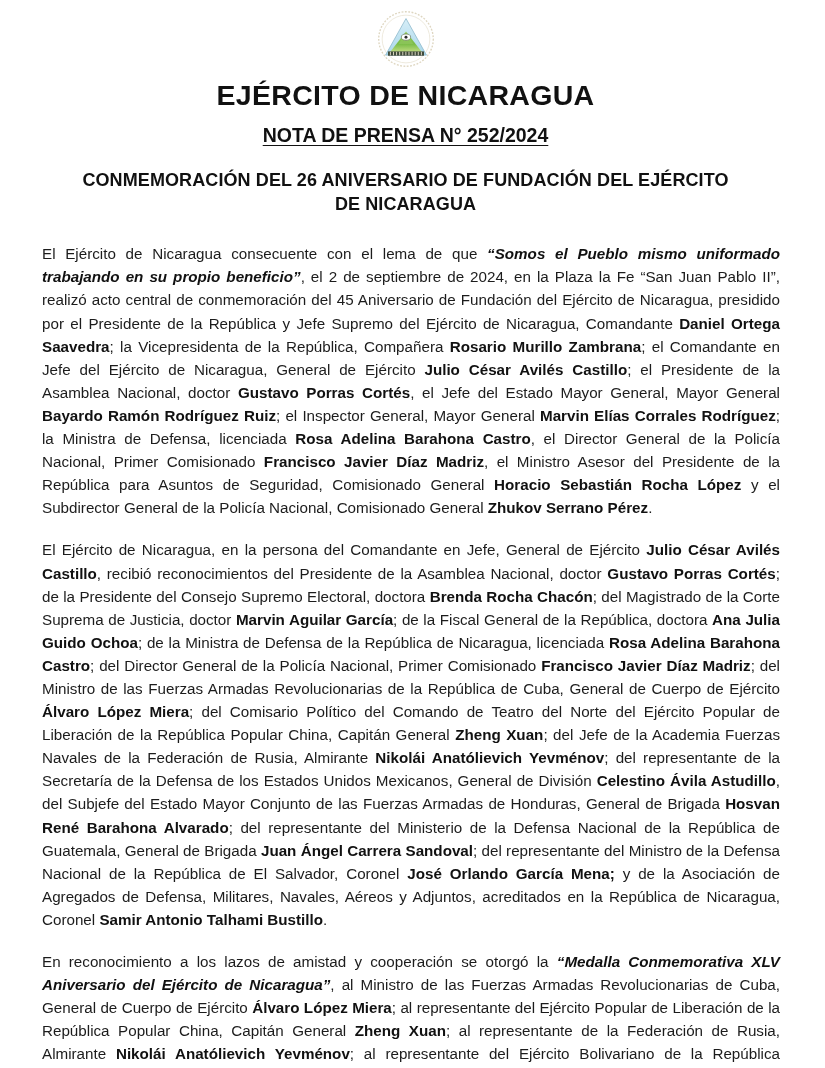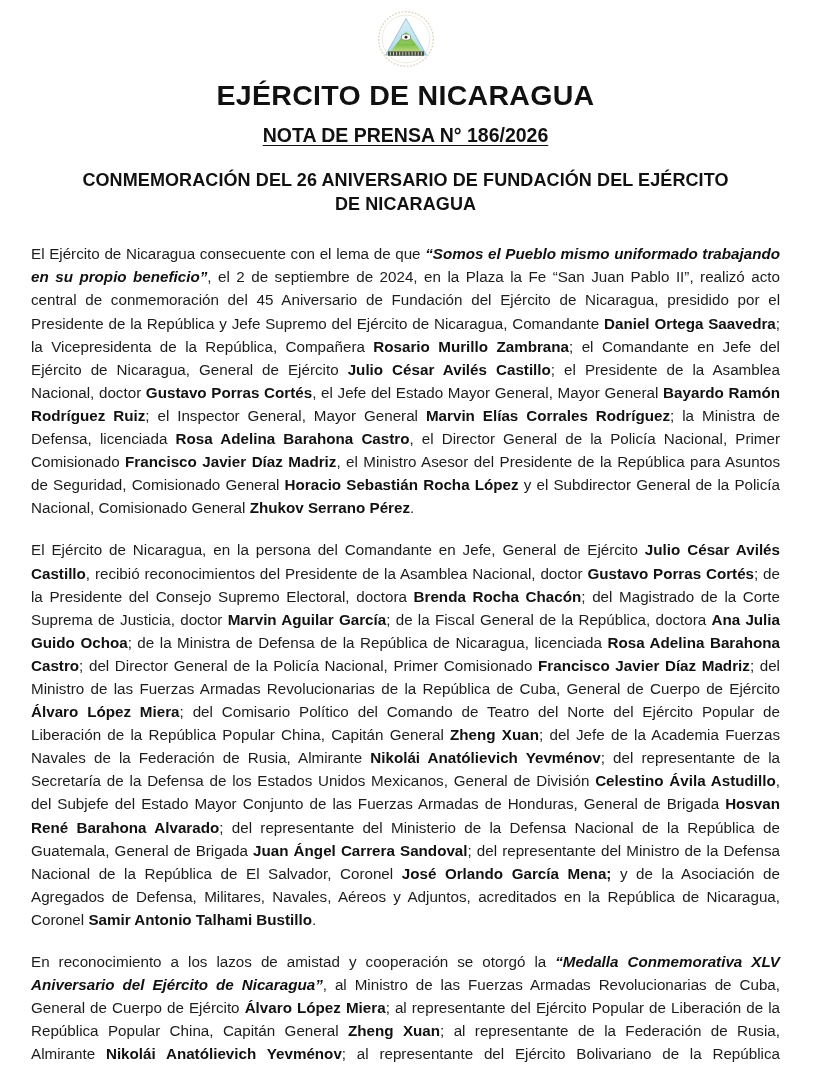--- a/index.html
+++ b/index.html
@@ -74,21 +74,21 @@
   
   .body-copy {
     margin-top: 26px;
   }
   .para {
     text-align: justify;
     text-justify: inter-word;
     font-size: 15.2px;
     line-height: 1.52;
     color: #1c1c1c;
-    margin: 0 0 19px 0;
+    margin: 0 0 19px 11px;
     hyphens: none;
   }
   .para:last-child { margin-bottom: 0; }
   .para b { font-weight: bold; color: #111111; }
   .para .bi { font-weight: bold; font-style: italic; color: #111111; }
 </style>
 </head>
 <body>
 
 <div class="page">
@@ -125,21 +125,21 @@
           <rect x="59" y="70.6" width="1.6" height="5.8"></rect>
         <rect x="64" y="70.6" width="1.6" height="5.8"></rect>
           <rect x="69" y="70.6" width="1.6" height="5.8"></rect>
         <rect x="74" y="70.6" width="1.6" height="5.8"></rect>
       </g>
     </svg>
   </div>
 
   <h1 class="org-title">EJÉRCITO DE NICARAGUA</h1>
 
-  <h2 class="press-note"><span class="u">NOTA DE PRENSA N° 186/2026</span></h2>
+  <h2 class="press-note"><span class="u">NOTA DE PRENSA N° 252/2024</span></h2>
 
   <h3 class="subject">CONMEMORACIÓN DEL 26 ANIVERSARIO DE FUNDACIÓN DEL EJÉRCITO DE NICARAGUA</h3>
 
   <div class="body-copy">
     <p class="para"><span>El Ejército de Nicaragua consecuente con el lema de que </span><span class="bi">“Somos el Pueblo mismo uniformado trabajando en su propio beneficio”</span><span>, el 2 de septiembre de 2024, en la Plaza la Fe “San Juan Pablo II”, realizó acto central de conmemoración del 45 Aniversario de Fundación del Ejército de Nicaragua, presidido por el Presidente de la República y Jefe Supremo del Ejército de Nicaragua, Comandante </span><b>Daniel Ortega Saavedra</b><span>; la Vicepresidenta de la República, Compañera </span><b>Rosario Murillo Zambrana</b><span>; el Comandante en Jefe del Ejército de Nicaragua, General de Ejército </span><b>Julio César Avilés Castillo</b><span>; el Presidente de la Asamblea Nacional, doctor </span><b>Gustavo Porras Cortés</b><span>, el Jefe del Estado Mayor General, Mayor General </span><b>Bayardo Ramón Rodríguez Ruiz</b><span>; el Inspector General, Mayor General </span><b>Marvin Elías Corrales Rodríguez</b><span>; la Ministra de Defensa, licenciada </span><b>Rosa Adelina Barahona Castro</b><span>, el Director General de la Policía Nacional, Primer Comisionado </span><b>Francisco Javier Díaz Madriz</b><span>, el Ministro Asesor del Presidente de la República para Asuntos de Seguridad, Comisionado General </span><b>Horacio Sebastián Rocha López</b><span> y el Subdirector General de la Policía Nacional, Comisionado General </span><b>Zhukov Serrano Pérez</b><span>.</span></p>
     <p class="para"><span>El Ejército de Nicaragua, en la persona del Comandante en Jefe, General de Ejército </span><b>Julio César Avilés Castillo</b><span>, recibió reconocimientos del Presidente de la Asamblea Nacional, doctor </span><b>Gustavo Porras Cortés</b><span>; de la Presidente del Consejo Supremo Electoral, doctora </span><b>Brenda Rocha Chacón</b><span>; del Magistrado de la Corte Suprema de Justicia, doctor </span><b>Marvin Aguilar García</b><span>; de la Fiscal General de la República, doctora </span><b>Ana Julia Guido Ochoa</b><span>; de la Ministra de Defensa de la República de Nicaragua, licenciada </span><b>Rosa Adelina Barahona Castro</b><span>; del Director General de la Policía Nacional, Primer Comisionado </span><b>Francisco Javier Díaz Madriz</b><span>; del Ministro de las Fuerzas Armadas Revolucionarias de la República de Cuba, General de Cuerpo de Ejército </span><b>Álvaro López Miera</b><span>; del Comisario Político del Comando de Teatro del Norte del Ejército Popular de Liberación de la República Popular China, Capitán General </span><b>Zheng Xuan</b><span>; del Jefe de la Academia Fuerzas Navales de la Federación de Rusia, Almirante </span><b>Nikolái Anatólievich Yevménov</b><span>; del representante de la Secretaría de la Defensa de los Estados Unidos Mexicanos, General de División </span><b>Celestino Ávila Astudillo</b><span>, del Subjefe del Estado Mayor Conjunto de las Fuerzas Armadas de Honduras, General de Brigada </span><b>Hosvan René Barahona Alvarado</b><span>; del representante del Ministerio de la Defensa Nacional de la República de Guatemala, General de Brigada </span><b>Juan Ángel Carrera Sandoval</b><span>; del representante del Ministro de la Defensa Nacional de la República de El Salvador, Coronel </span><b>José Orlando García Mena;</b><span> y de la Asociación de Agregados de Defensa, Militares, Navales, Aéreos y Adjuntos, acreditados en la República de Nicaragua, Coronel </span><b>Samir Antonio Talhami Bustillo</b><span>.</span></p>
     <p class="para"><span>En reconocimiento a los lazos de amistad y cooperación se otorgó la </span><span class="bi">“Medalla Conmemorativa XLV Aniversario del Ejército de Nicaragua”</span><span>, al Ministro de las Fuerzas Armadas Revolucionarias de Cuba, General de Cuerpo de Ejército </span><b>Álvaro López Miera</b><span>; al representante del Ejército Popular de Liberación de la República Popular China, Capitán General </span><b>Zheng Xuan</b><span>; al representante de la Federación de Rusia, Almirante </span><b>Nikolái Anatólievich Yevménov</b><span>; al representante del Ejército Bolivariano de la República Bolivariana de Venezuela, Mayor General </span></p>
   </div>
 
 </div>

